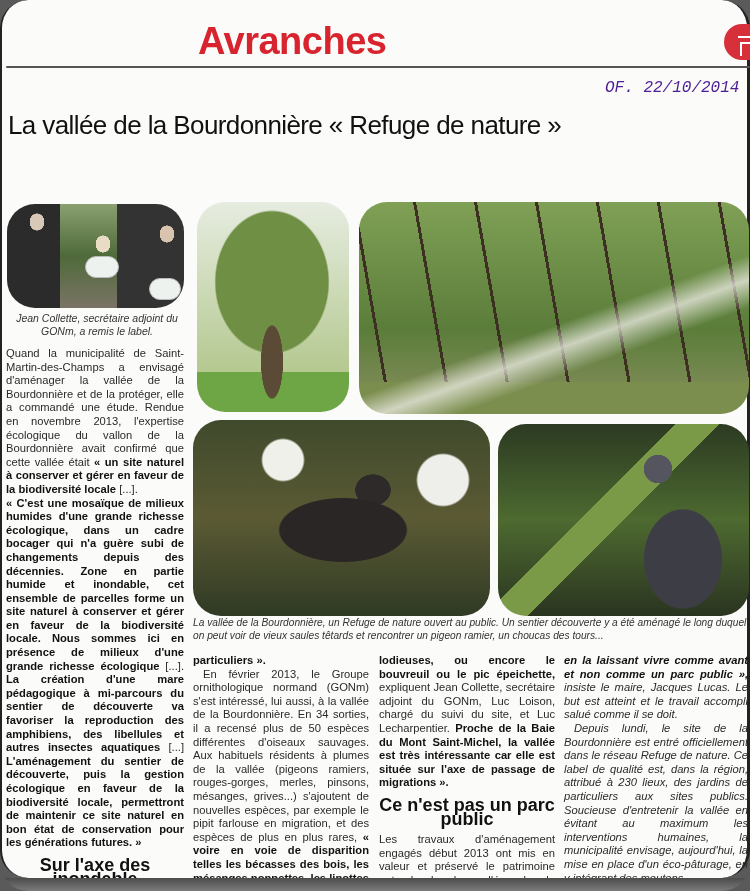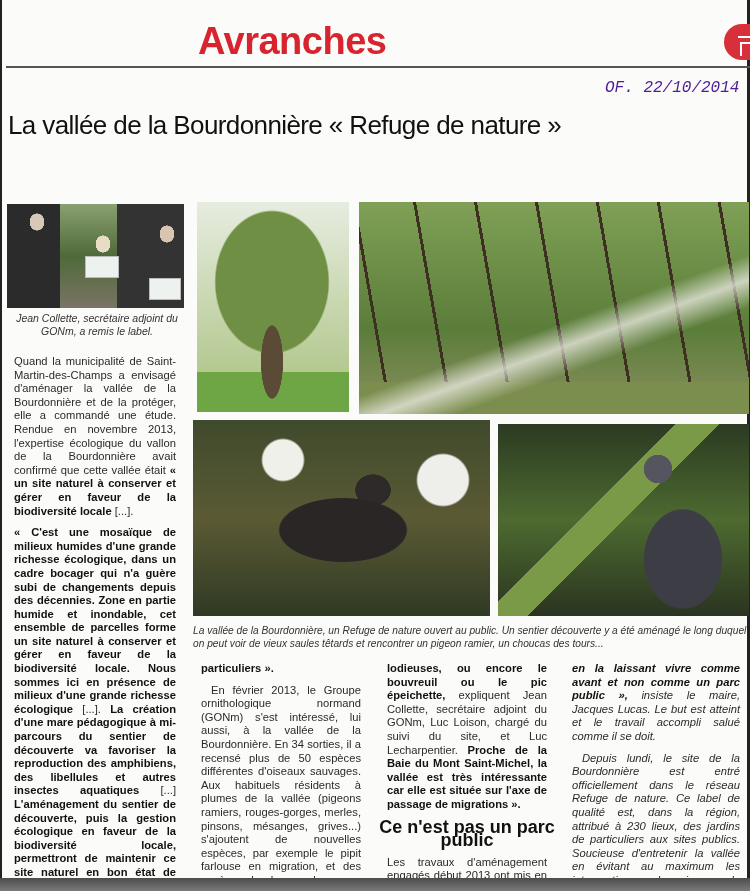--- a/index.html
+++ b/index.html
@@ -1,15 +1,15 @@
 <!DOCTYPE html>
 <html><head>
 <meta charset="utf-8">
 <style>
-  * { box-sizing: border-box; margin: 0; padding: 0; }
+  * { box-sizing: border-box; margin: 0; padding: 0; border-radius: 28px; }
   html, body { width: 750px; height: 891px; overflow: hidden; background: #5a5a5a; }
   body { position: relative; font-family: "Liberation Sans", sans-serif; color: #1a1a1a; }
   .page {
     position: absolute; left: 0; top: 0; width: 750px; height: 878px;
     background: #fbfbf9; border-left: 2px solid #222; border-right: 3px solid #222;
   }
   .bottom-bar {
     position: absolute; left: 0; top: 878px; width: 750px; height: 13px;
     background: linear-gradient(#4c4c4c, #7a7a7a);
   }
@@ -73,23 +73,23 @@
   }
   .photo-pigeon { left: 496px; top: 424px; width: 251px; height: 192px;
     background:
       radial-gradient(ellipse 55px 70px at 185px 135px, #3d3d45 70%, transparent 72%),
       radial-gradient(ellipse 20px 20px at 160px 45px, #555560 70%, transparent 72%),
       linear-gradient(135deg, transparent 40%, #7a9a48 40% 50%, transparent 50%),
       linear-gradient(#2c3a22, #4d6a30 50%, #2a3420);
   }
   .caption { position: absolute; font-style: italic; font-size: 10.5px; line-height: 13px; color: #333; }
   .cap-people { left: 5px; top: 312px; width: 180px; text-align: center; }
-  .cap-main { left: 191px; top: 616px; width: 556px; font-size: 10.2px; line-height: 13px; margin-top: 8px; }
+  .cap-main { left: 191px; top: 616px; width: 556px; font-size: 10.2px; line-height: 13px; }
   .col { position: absolute; font-size: 11.2px; line-height: 13.6px; color: #2a2a2a; text-align: justify; hyphens: manual; }
-  .col p { margin: 8px; }
+  .col p { margin: 0; }
   .col b { color: #111; }
   .col .indent { text-indent: 10px; }
   .col-1 { left: 4px; top: 347px; width: 178px; }
   .col-2 { left: 191px; top: 654px; width: 176px; }
   .col-3 { left: 377px; top: 654px; width: 176px; }
   .col-4 { left: 562px; top: 654px; width: 184px; font-style: italic; }
   .intertitle { font-weight: bold; font-size: 18px; text-align: center; margin: 9px 0 7px; color: #111; }
 </style>
 </head>
 <body>

